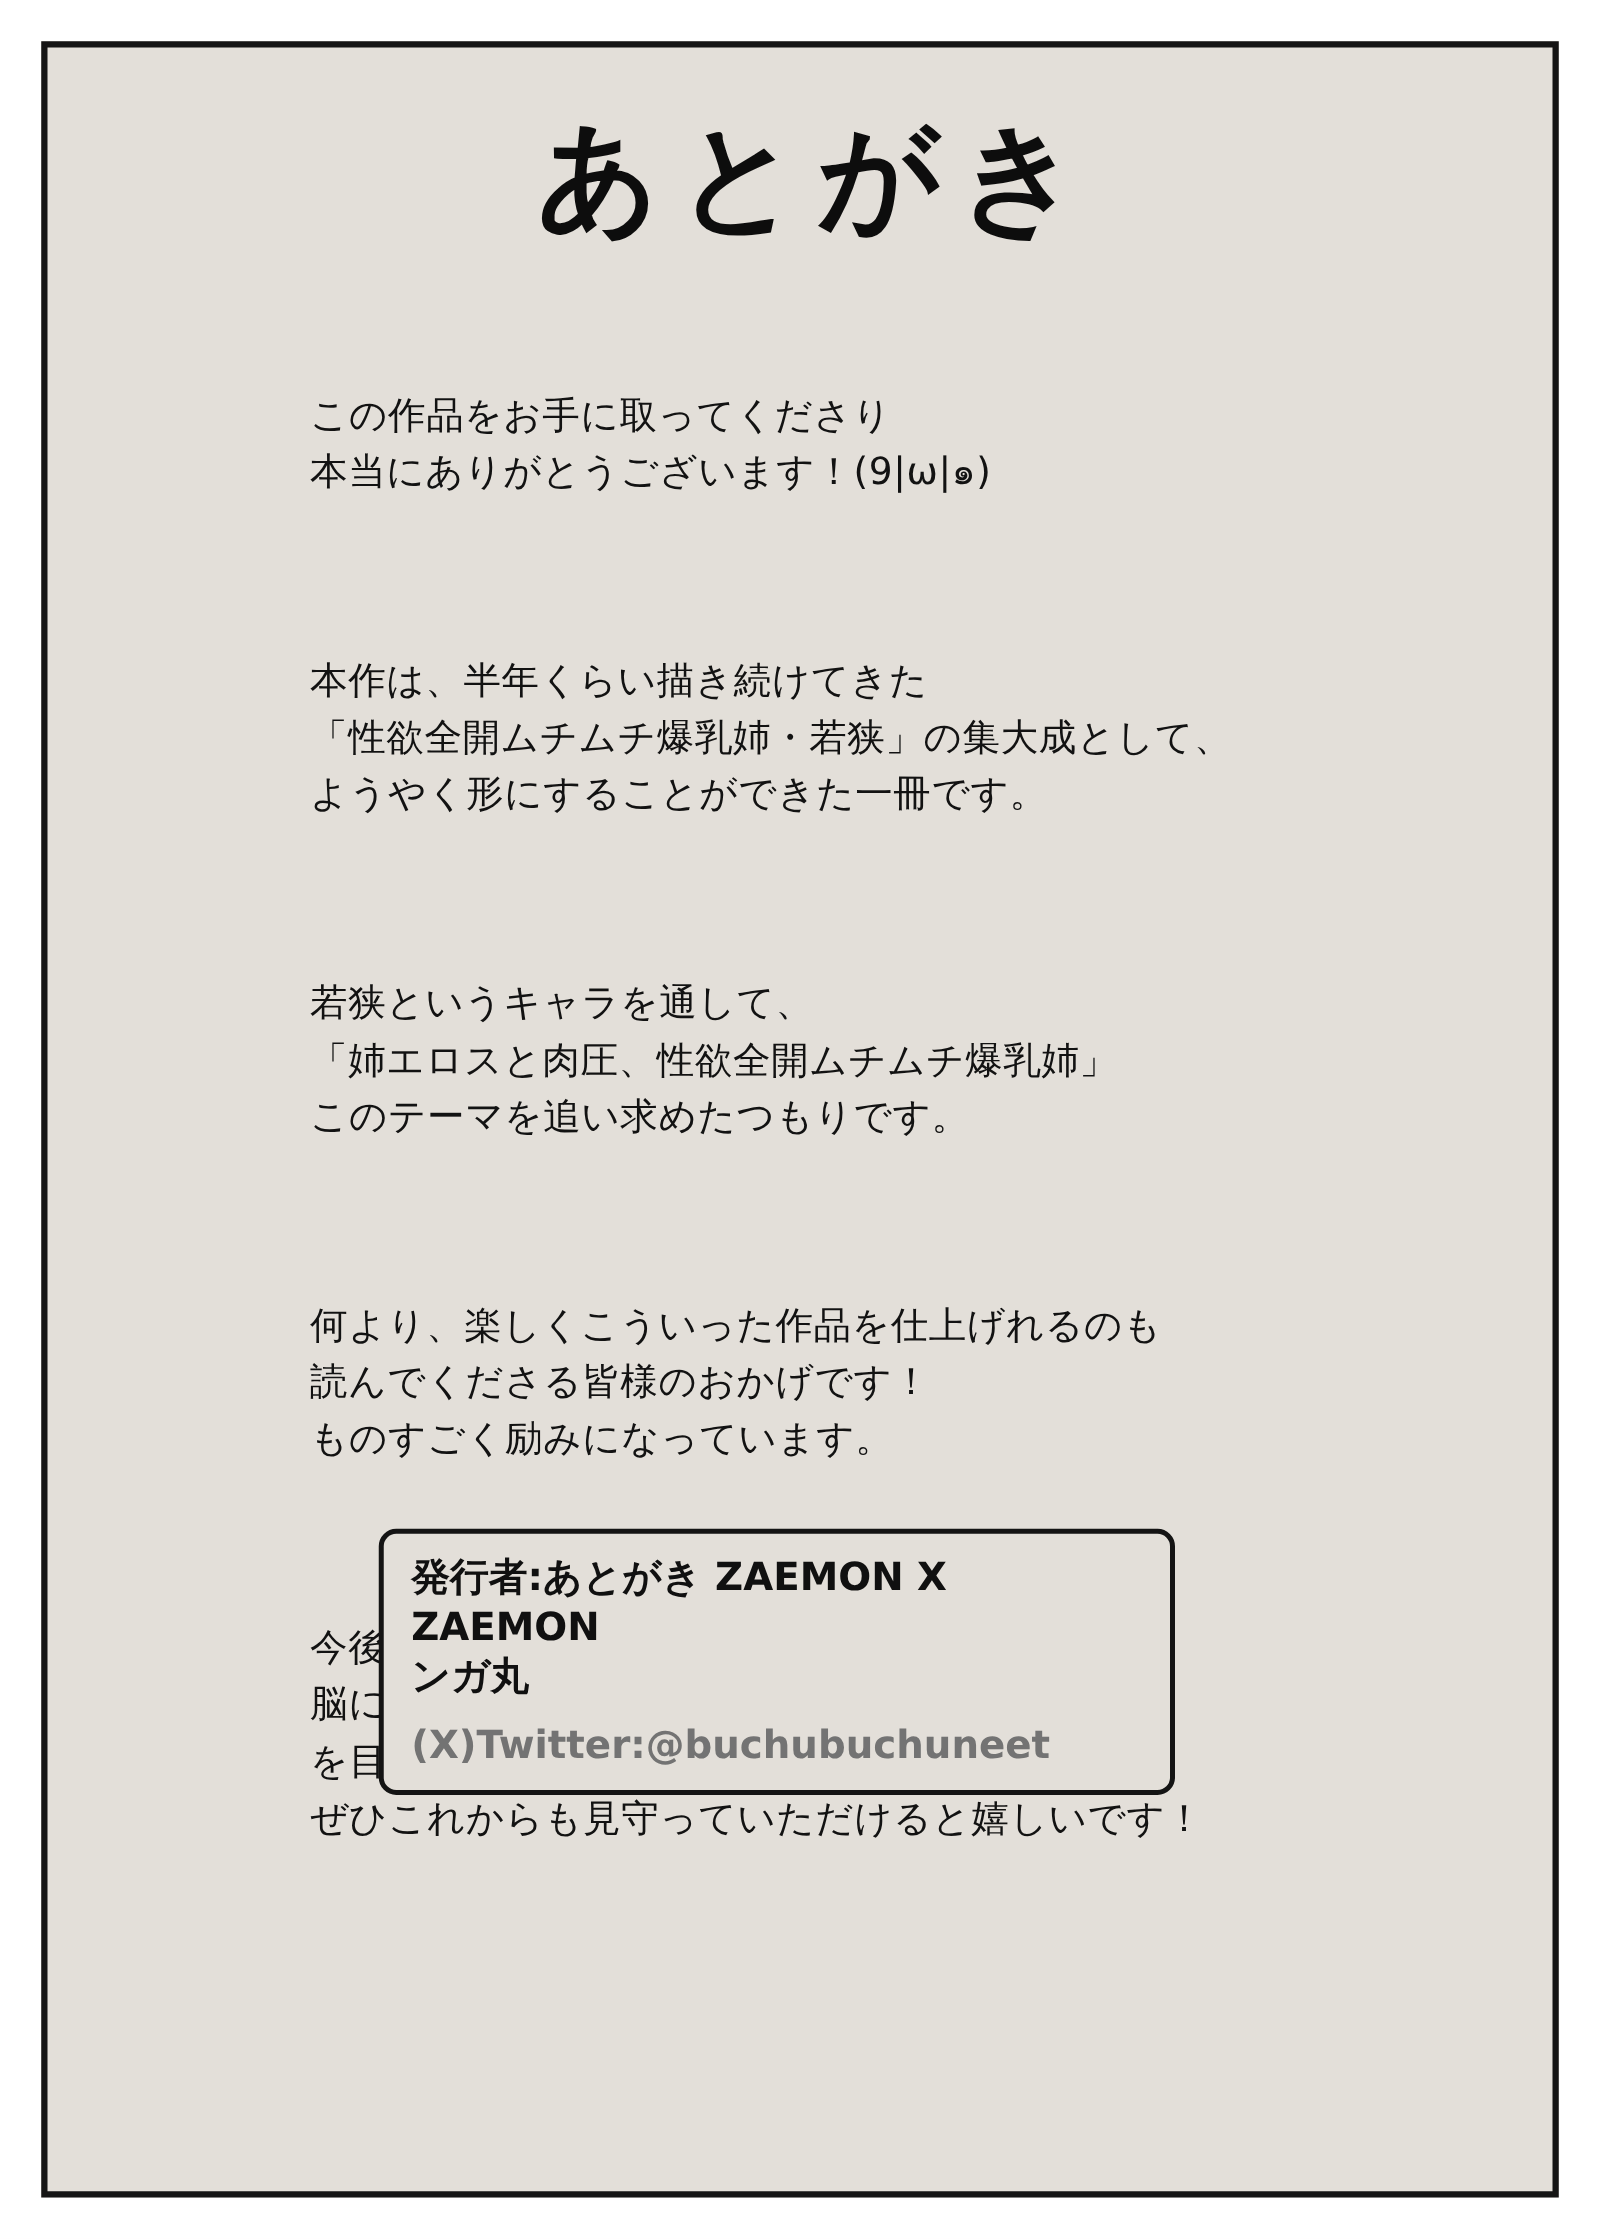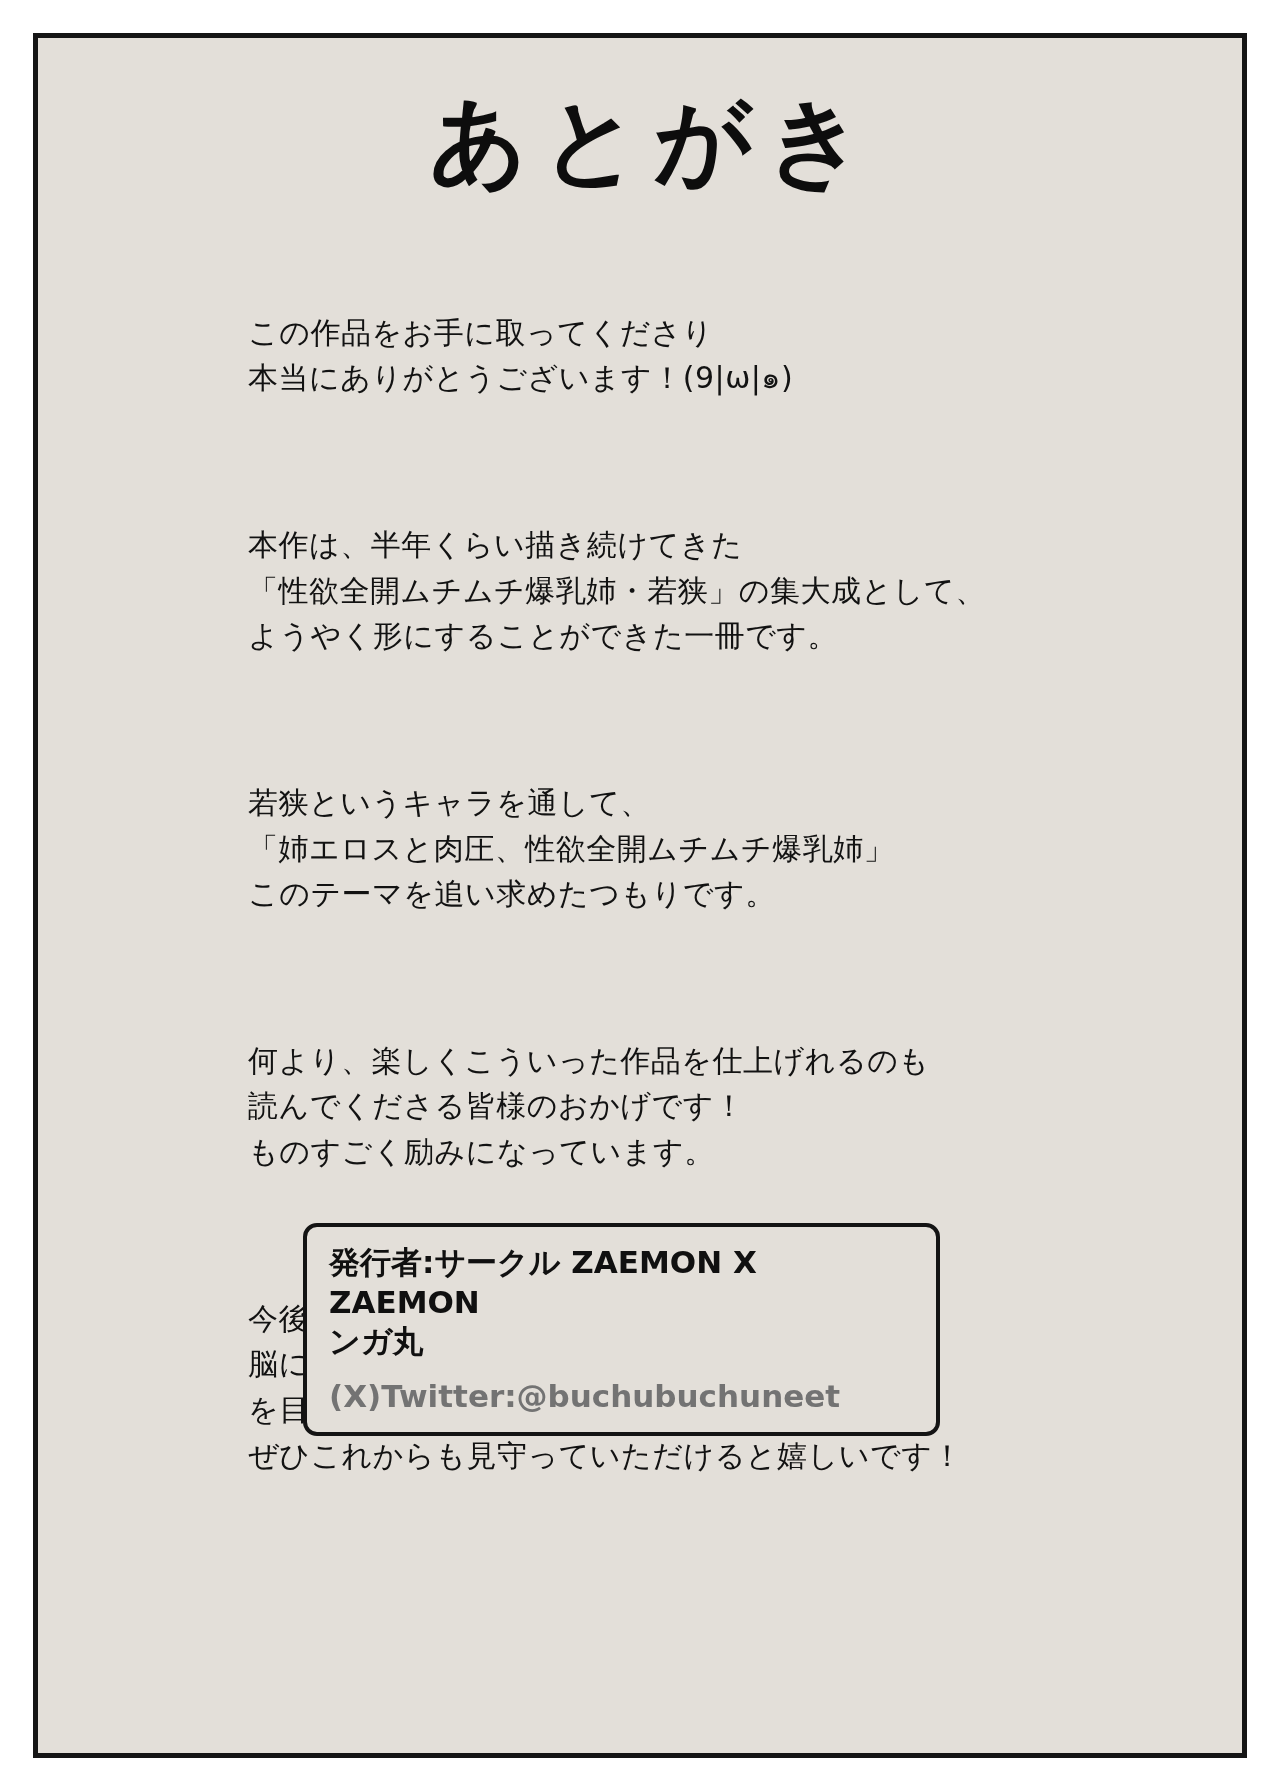--- a/index.html
+++ b/index.html
@@ -124,20 +124,20 @@
 読んでくださる皆様のおかげです！
 ものすごく励みになっています。</div>
         <div class="para">今後もムチムチ× 肉圧× 性欲のエネルギーで、
 脳に直接くるようなエロ漫画
 を目指して描いていきますので、
 ぜひこれからも見守っていただけると嬉しいです！</div>
         
       </div>
 
       <div class="credit-box">
-        <div class="credit-main">発行者:サークル ZAEMON X ZAEMON
+        <div class="credit-main">発行者:あとがき ZAEMON X ZAEMON
 ンガ丸</div>
         <div class="credit-twitter">(X)Twitter:@buchubuchuneet</div>
       </div>
 
     </div>
   </div>
 </div>
 
 </body></html>

